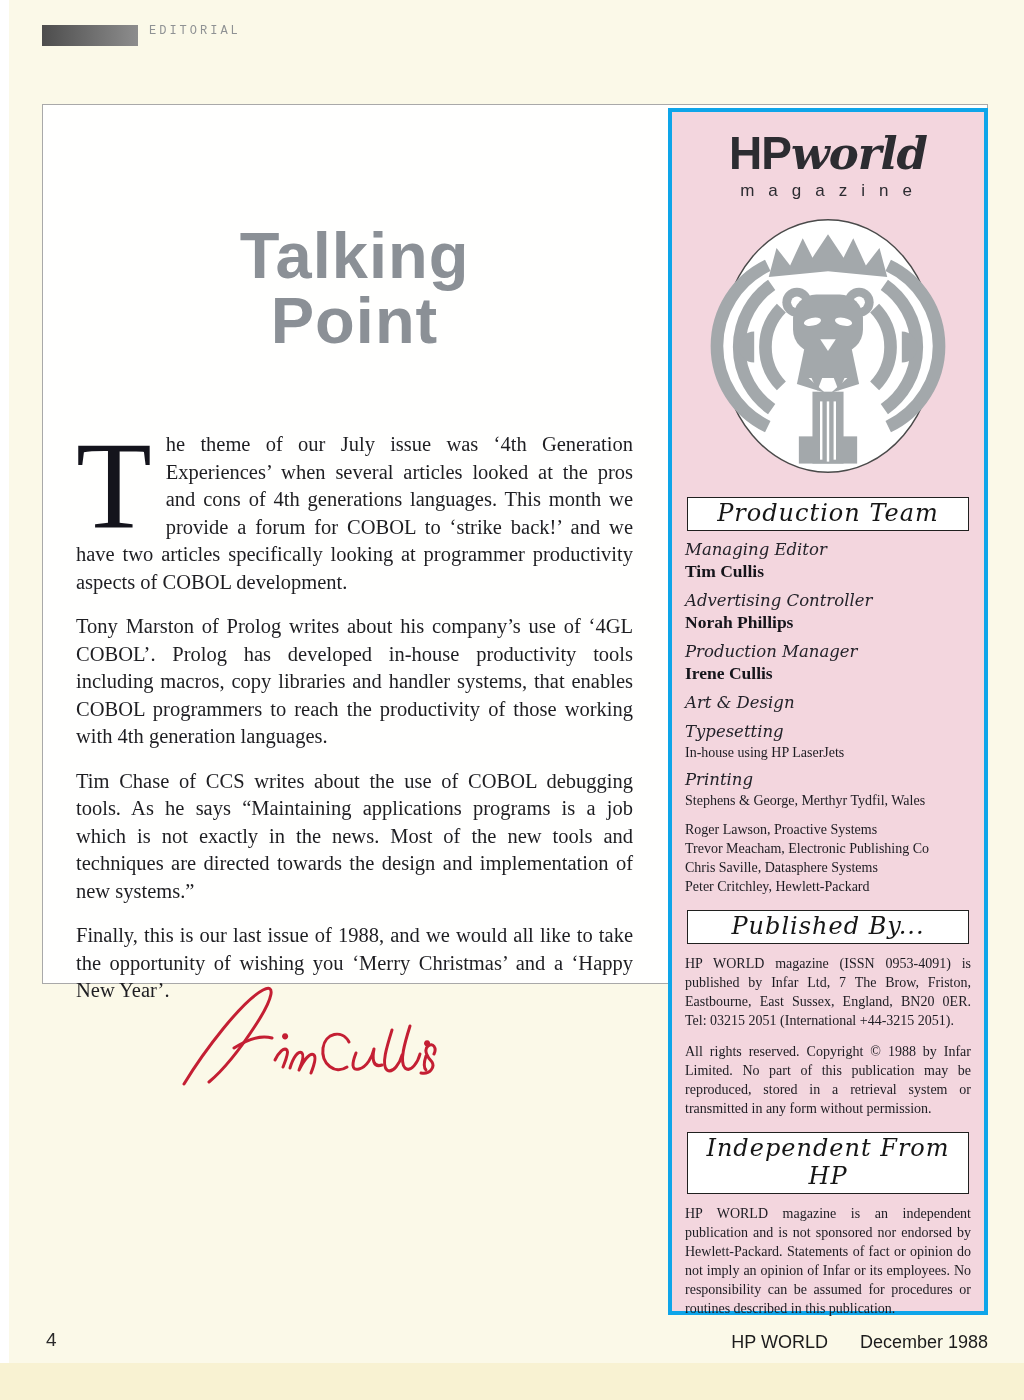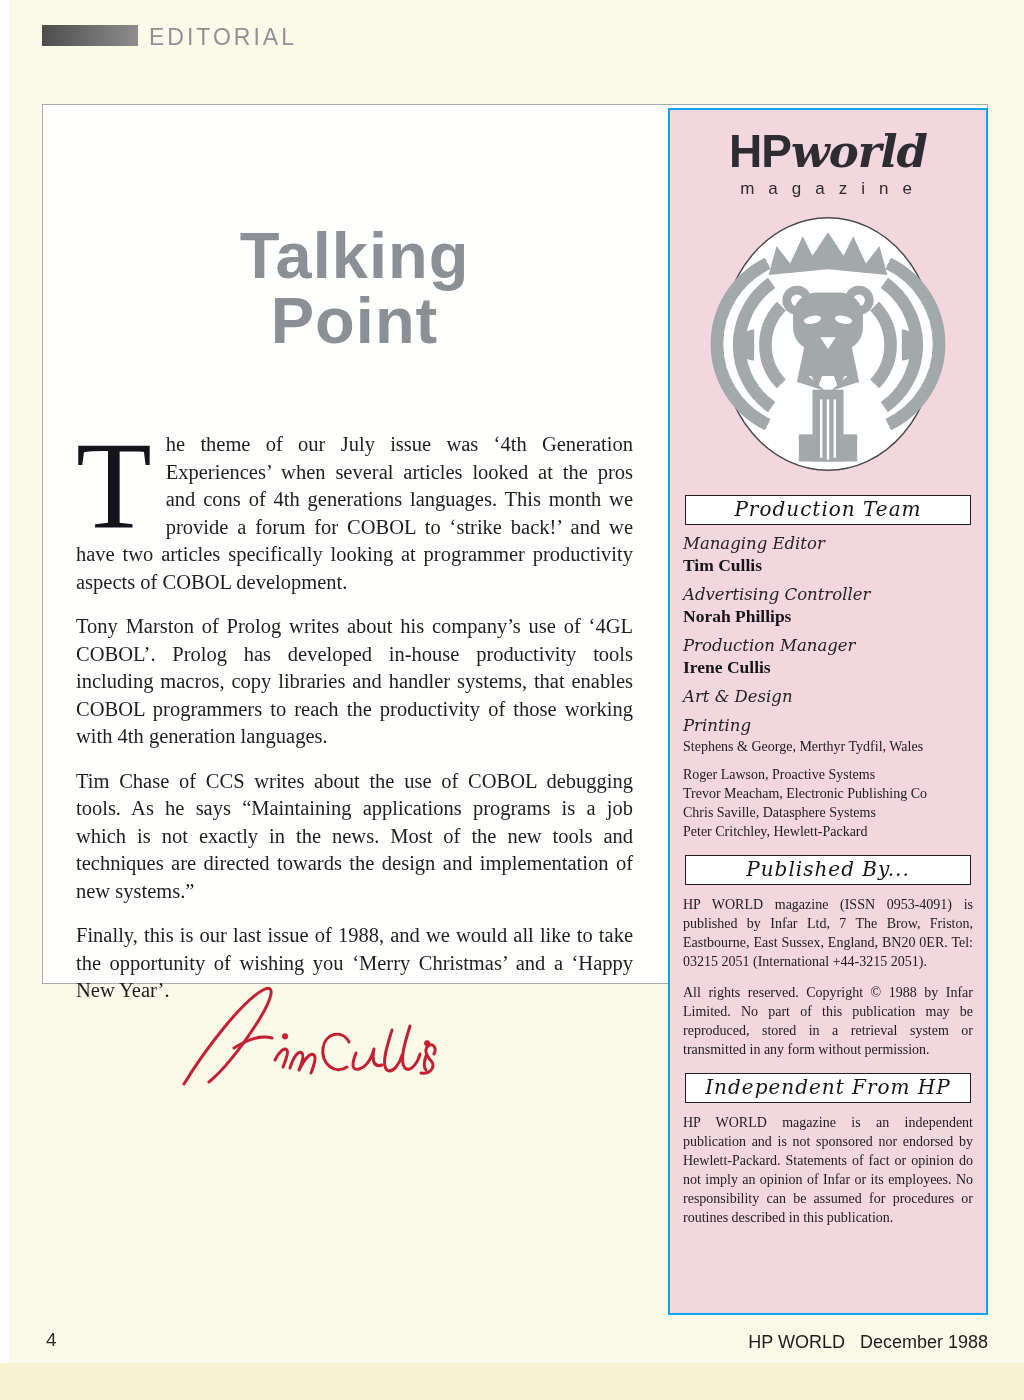--- a/index.html
+++ b/index.html
@@ -19,22 +19,22 @@
     background:#ffffff; pointer-events:none;
   }
 
   
   .ed-bar{
     position:absolute; left:42px; top:25px; width:96px; height:21px;
     background:linear-gradient(90deg,#4d4d4d,#8d8d8d);
   }
   .ed-label{
     position:absolute; left:149px; top:24px;
-    font-family:Liberation Sans, sans-serif;
-    font-size:23px; letter-spacing:3px; color:#8f9294; font-weight:500;
+    font-family:Liberation Mono, monospace;
+    font-size:12px; letter-spacing:3px; color:#8f9294; font-weight:500;
   }
 
   
   .main-box{
     position:absolute; left:42px; top:104px; width:946px; height:880px;
     background:#fffffe; border:1px solid #a9a9a9; box-sizing:border-box;
   }
 
   .article-col{ position:absolute; left:33px; top:0; width:557px; }
 
@@ -61,21 +61,21 @@
     color:#14141c;
   }
 
   .signature{
     position:absolute; left:133px; top:876px; width:262px; height:112px;
   }
 
   
   .sidebar{
     position:absolute; left:668px; top:108px; width:320px; height:1207px;
-    background:#f3d6de; border:2px solid #0ea5e9; box-sizing:border-box;
+    background:#f3d6de; border:4px solid #0ea5e9; box-sizing:border-box;
     padding:0 13px;
   }
   .logo{ text-align:center; margin-top:18px; line-height:1; }
   .logo .hp{
     font-family:"Liberation Sans",sans-serif; font-weight:800;
     font-size:46px; color:#2c2c31; letter-spacing:-1px;
   }
   .logo .world{
     font-family:"DejaVu Serif",serif; font-style:italic; font-weight:600;
     font-size:45px; color:#2c2c31; letter-spacing:-1px;
@@ -85,21 +85,21 @@
     font-size:17px; color:#2c2c31; letter-spacing:14px;
     margin-top:6px; margin-left:10px;
   }
   .lion-wrap{ width:236px; height:272px; margin:12px auto 8px auto; }
 
   .script-head{
     background:#ffffff; border:1px solid #20201f;
     margin:14px 2px 10px 2px; padding:1px 0 3px 0;
     text-align:center;
     font-family:"DejaVu Serif",serif; font-style:italic;
-    font-size:20px; color:#161616; letter-spacing:1px;
+    font-size:24px; color:#161616; letter-spacing:1px;
   }
   .role{ margin:0 0 10px 0; }
   .role .r{
     font-family:"DejaVu Serif",serif; font-style:italic;
     font-size:16.5px; color:#23232a; line-height:1.15;
   }
   .role .n{
     font-family:"Liberation Serif",serif; font-weight:bold;
     font-size:17.5px; color:#14141a; line-height:1.2; margin-top:1px;
   }
@@ -115,21 +115,21 @@
   }
 
   
   .pagenum{
     position:absolute; left:46px; top:1329px;
     font-family:"Liberation Sans",sans-serif; font-size:19px; color:#2a2a2a;
   }
   .footer-right{
     position:absolute; right:36px; top:1332px;
     font-family:"Liberation Sans",sans-serif; font-size:18px; color:#1c1c1c;
-    display:flex; gap:15px; font-weight:500;
+    display:flex; gap:32px; font-weight:500;
   }
 </style>
 </head>
 <body>
 
 <div class="page">
 
   <div class="ed-bar"></div>
   <div class="ed-label">EDITORIAL</div>
 
@@ -223,20 +223,24 @@
       <div class="n">Norah Phillips</div>
     </div>
     <div class="role">
       <div class="r">Production Manager</div>
       <div class="n">Irene Cullis</div>
     </div>
     <div class="role">
       <div class="r">Art &amp; Design</div>
     </div>
     <div class="role">
+      <div class="r">Typesetting</div>
+      <div class="d">In-house using HP LaserJets</div>
+    </div>
+    <div class="role">
       <div class="r">Printing</div>
       <div class="d">Stephens &amp; George, Merthyr Tydfil, Wales</div>
     </div>
 
     <div class="members">
       <div>Roger Lawson, Proactive Systems</div>
       <div>Trevor Meacham, Electronic Publishing Co</div>
       <div>Chris Saville, Datasphere Systems</div>
       <div>Peter Critchley, Hewlett-Packard</div>
     </div>

